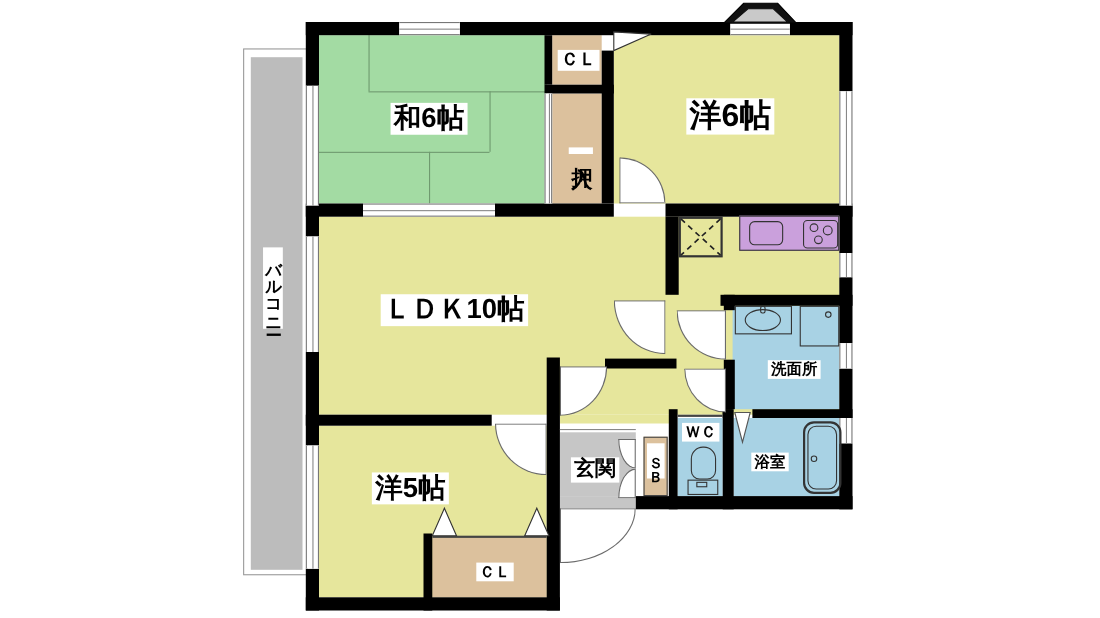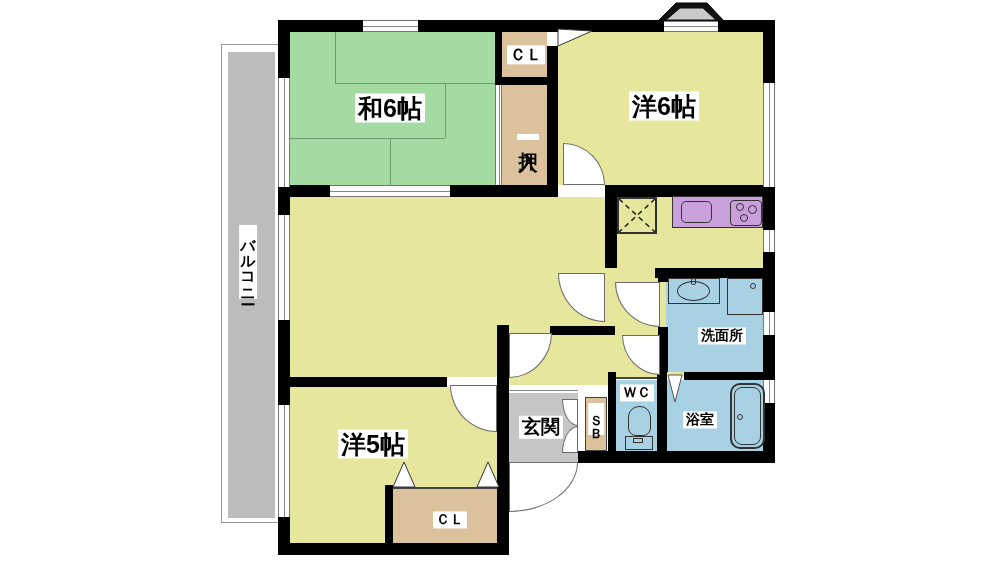--- a/index.html
+++ b/index.html
@@ -132,21 +132,22 @@
     <polygon points="666,20 680,8 703,8 716,20" fill="#c9c9c9" stroke="#111"></polygon>
     <polygon points="558,29 592,31 558,46" fill="#fff" stroke="#333" stroke-width="1"></polygon>
     <polygon points="393,487 404,462 415,487" fill="#fff" stroke="#333" stroke-width="1"></polygon>
     <polygon points="477,487 488,462 499,487" fill="#fff" stroke="#333" stroke-width="1"></polygon>
     <line x1="619" y1="199" x2="655" y2="232" stroke="#222" stroke-width="1.5" stroke-dasharray="5,4"></line>
     <line x1="655" y1="199" x2="619" y2="232" stroke="#222" stroke-width="1.5" stroke-dasharray="5,4"></line>
     <polygon points="668,375 675,402 682,375" fill="#fff" stroke="#555" stroke-width="1"></polygon>
   </svg>
 
   <div class="lbl" style="left:390px;top:108px;font-size:25px;">和6帖</div>
-  <div class="lbl" style="left:664px;top:106px;font-size:25px;">洋6帖</div>
+  <div class="lbl" style="left:664px;top:106px;font-size:29px;">洋6帖</div>
+  <div class="lbl" style="left:413px;top:282px;font-size:25px;">ＬＤＫ10帖</div>
   <div class="lbl" style="left:373px;top:444px;font-size:25px;">洋5帖</div>
   <div class="lbl" style="left:526px;top:55px;font-size:16px;">ＣＬ</div>
   <div class="lblv" style="left:528px;top:137px;font-size:19px;">押入</div>
   <div class="lbl" style="left:541px;top:427px;font-size:19px;">玄関</div>
   <div class="lblv" style="left:596px;top:419px;font-size:13px;">ＳＢ</div>
   <div class="lbl" style="left:637px;top:393px;font-size:14px;">ＷＣ</div>
   <div class="lbl" style="left:722px;top:336px;font-size:14px;">洗面所</div>
   <div class="lbl" style="left:700px;top:420px;font-size:14px;">浴室</div>
   <div class="lbl" style="left:450px;top:520px;font-size:14px;">ＣＬ</div>
   <div class="lblv" style="left:248px;top:262px;font-size:15px;">バルコニー</div>

